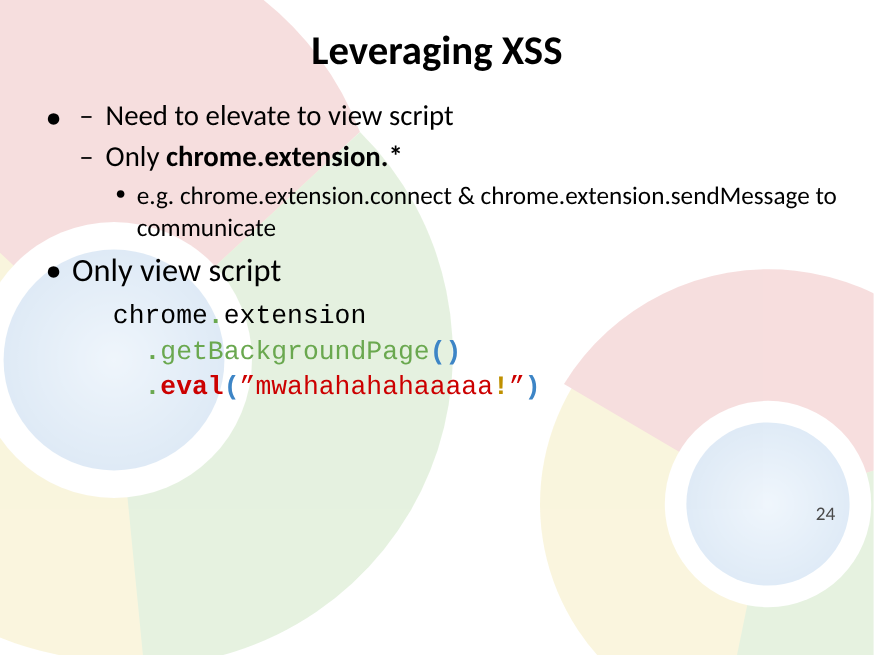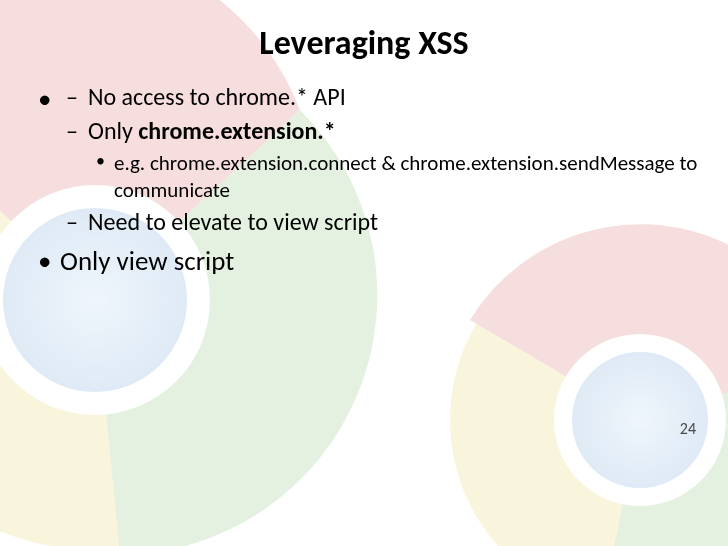--- a/index.html
+++ b/index.html
@@ -93,34 +93,34 @@
   </svg>
 </div>
 
 <div class="slide">
   <h1 class="title">Leveraging XSS</h1>
 
   <ul class="lvl1">
     <li>
       <ul class="lvl2">
         <li>
-          <span>No access to chrome.* API</span>
+          <span>Need to elevate to view script</span>
         </li>
         <li>
           <span>Only </span><span class="bold">chrome.extension.*</span>
           <ul class="lvl3">
             <li>
               <span>e.g. chrome.extension.connect &amp; chrome.extension.sendMessage to communicate</span>
             </li>
           </ul>
         </li>
-        <li>
-          <span>Need to elevate to view script</span>
-        </li>
       </ul>
     </li>
     <li>
       <span>Only view script</span>
+      <div class="code-block"><span>chrome</span><span class="tok-dot">.</span><span>extension</span>
+  <span class="tok-dot">.</span><span class="tok-meth">getBackgroundPage</span><span class="tok-par">(</span><span class="tok-par">)</span>
+  <span class="tok-dot">.</span><span class="tok-eval">eval</span><span class="tok-par">(</span><span class="tok-str">”mwahahahahaaaaa</span><span class="tok-bang">!</span><span class="tok-str">”</span><span class="tok-par">)</span></div>
     </li>
   </ul>
 
   <div class="pagenum">24</div>
 </div>
 
 </body></html>

